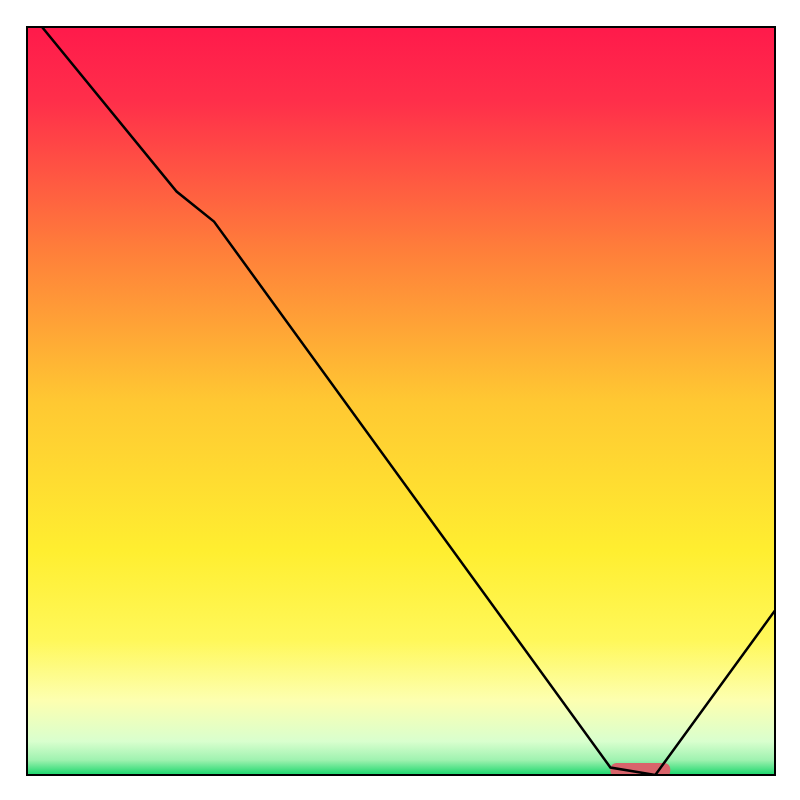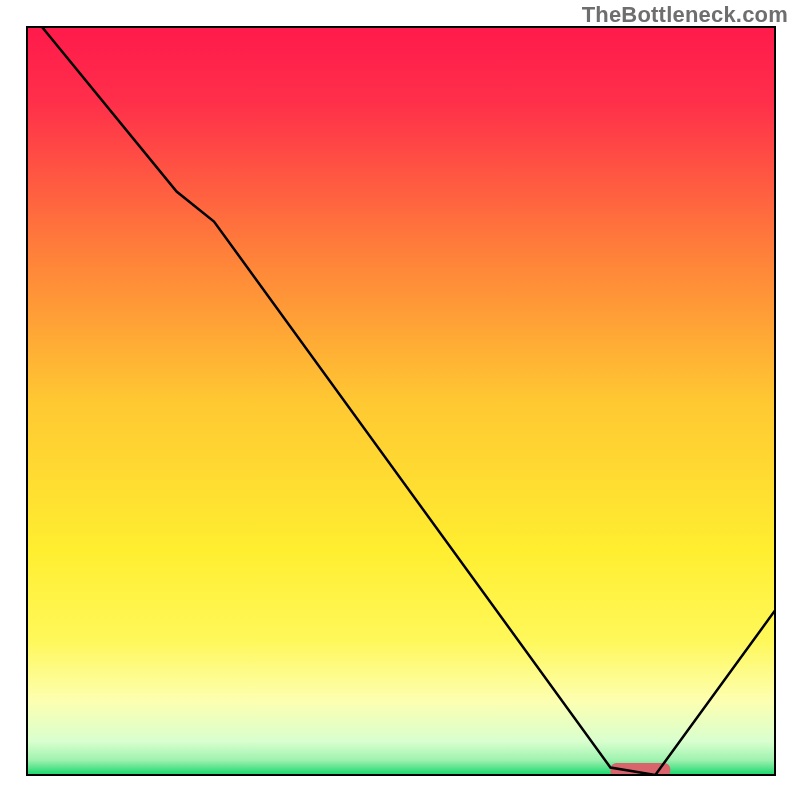--- a/index.html
+++ b/index.html
@@ -46,21 +46,20 @@
     fill: #d9646b;
     rx: 6;
     ry: 6;
   }
 </style>
 </head>
 <body>
 
 <div class="container">
 
-  <div class="watermark">TheBottleneck.com</div>
 
   <svg class="chart" viewBox="0 0 800 800">
     <defs>
       <linearGradient id="bg-grad" x1="0" y1="0" x2="0" y2="1">
 
       <stop offset="0%" stop-color="#ff1a4b"></stop>
           <stop offset="10%" stop-color="#ff2f4a"></stop>
           <stop offset="30%" stop-color="#ff7f3a"></stop>
           <stop offset="50%" stop-color="#ffc832"></stop>
           <stop offset="70%" stop-color="#ffee30"></stop>

